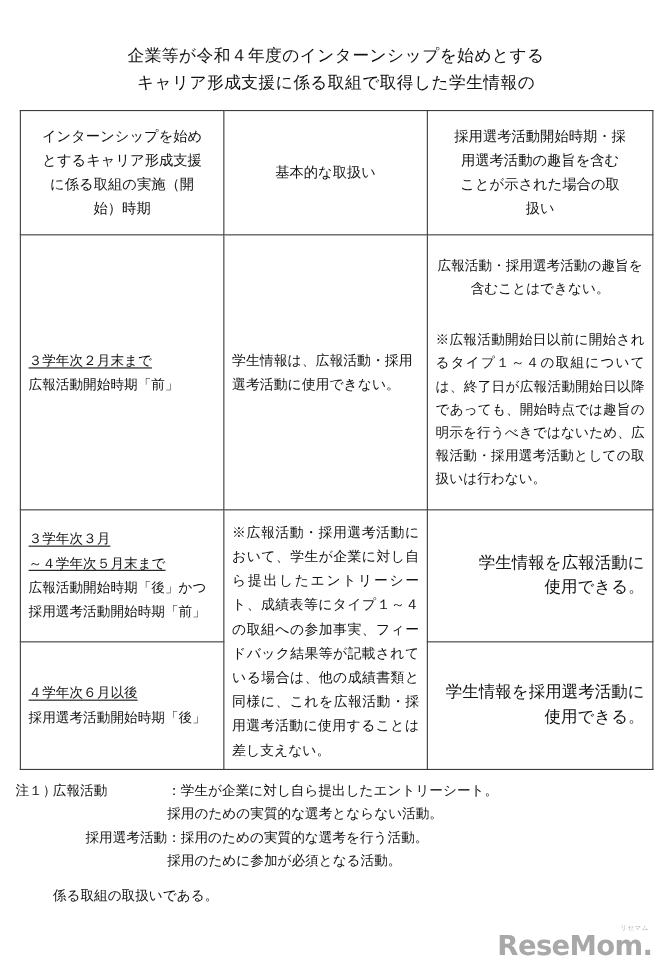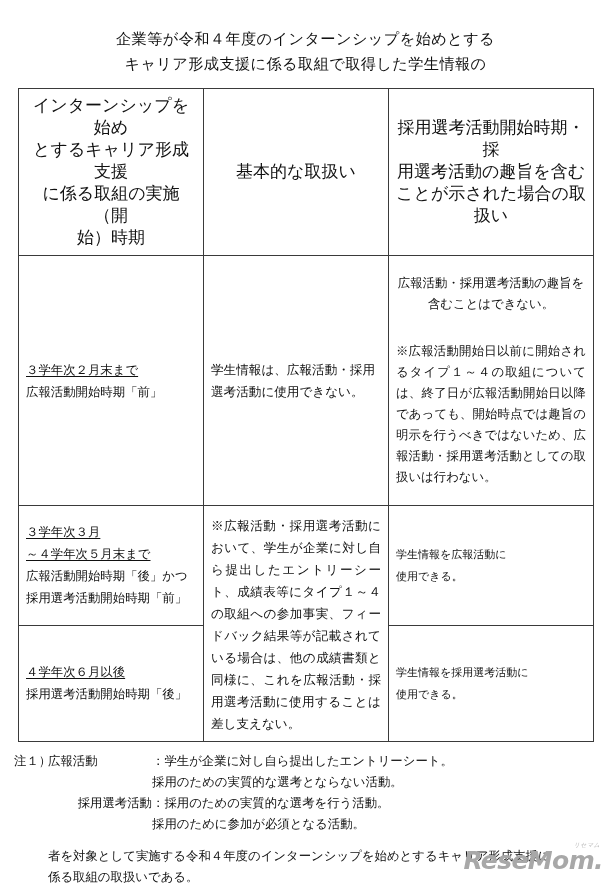--- a/index.html
+++ b/index.html
@@ -12,21 +12,21 @@
     width: 611px;
     height: 883px;
     position: relative;
     font-family: "Liberation Serif", "DejaVu Serif", serif;
     color: #111111;
     overflow: hidden;
   }
 
   
   .doc-title {
-    margin: 0;
+    margin: 12px;
     padding: 26px 0 0 0;
     text-align: center;
     font-weight: normal;
   }
   .doc-title .tline {
     display: block;
     font-size: 15.2px;
     line-height: 25px;
     letter-spacing: 0.4px;
     white-space: nowrap;
@@ -48,21 +48,21 @@
     vertical-align: middle;
     padding: 6px 7px;
     font-weight: normal;
   }
   col.c1 { width: 185px; }
   col.c2 { width: 185px; }
   col.c3 { width: 205px; }
 
   .hdr {
     text-align: center;
-    font-size: 17px;
+    font-size: 13px;
     line-height: 22px;
     height: 100px;
     vertical-align: middle;
   }
   .hdr .hline { display: block; }
 
   .period-cell {
     text-align: left;
     font-size: 12.4px;
     line-height: 22px;
@@ -96,22 +96,22 @@
     padding-top: 8px;
   }
   .pre-cell .lead {
     display: block;
     text-align: center;
     margin-bottom: 26px;
   }
   .pre-cell .note { display: block; }
 
   .center-cell {
-    text-align: left;
-    font-size: 11px;
+    text-align: right;
+    font-size: 15px;
     line-height: 22px;
     vertical-align: middle;
   }
   .center-cell .cline { display: block; }
 
   .row2 { height: 108px; }
   .row3 { height: 105px; padding-left: 30px; }
   .row1 { height: 250px; }
 
   
@@ -146,25 +146,24 @@
   .note2 .n2-first { display: block; white-space: nowrap; }
   .note2 .n2-rest {
     display: block;
     padding-left: 34px;
     white-space: nowrap;
   }
 
   
   .watermark {
     position: absolute;
-    right: 8px;
+    right: 18px;
     bottom: 10px;
     text-align: center;
     user-select: none;
-    font-style: italic;
   }
   .watermark .wm-main {
     font-family: "DejaVu Sans", "Liberation Sans", sans-serif;
     font-size: 25px;
     font-weight: bold;
     color: #a8a8a8;
     letter-spacing: -0.6px;
     line-height: 1;
   }
   .watermark .wm-ruby {
@@ -259,21 +258,20 @@
       <span class="note-label">注１）</span><span class="note-term">広報活動</span><span class="note-colon">：</span><span>学生が企業に対し自ら提出したエントリーシート。</span>
     </span>
     <span class="note-cont">採用のための実質的な選考とならない活動。</span>
     <span class="note-row">
       <span class="note-label"></span><span class="note-term indent">採用選考活動</span><span class="note-colon">：</span><span>採用のための実質的な選考を行う活動。</span>
     </span>
     <span class="note-cont">採用のために参加が必須となる活動。</span>
   </span>
 
   <span class="note-block note2">
-    <span class="n2-rest">者を対象として実施する令和４年度のインターンシップを始めとするキャリア形成支援に</span>
     <span class="n2-rest">係る取組の取扱いである。</span>
   </span>
 
 </div>
 
 <div class="watermark">
   <span class="wm-ruby">リセマム</span>
   <span class="wm-main">ReseMom.</span>
 </div>
 

